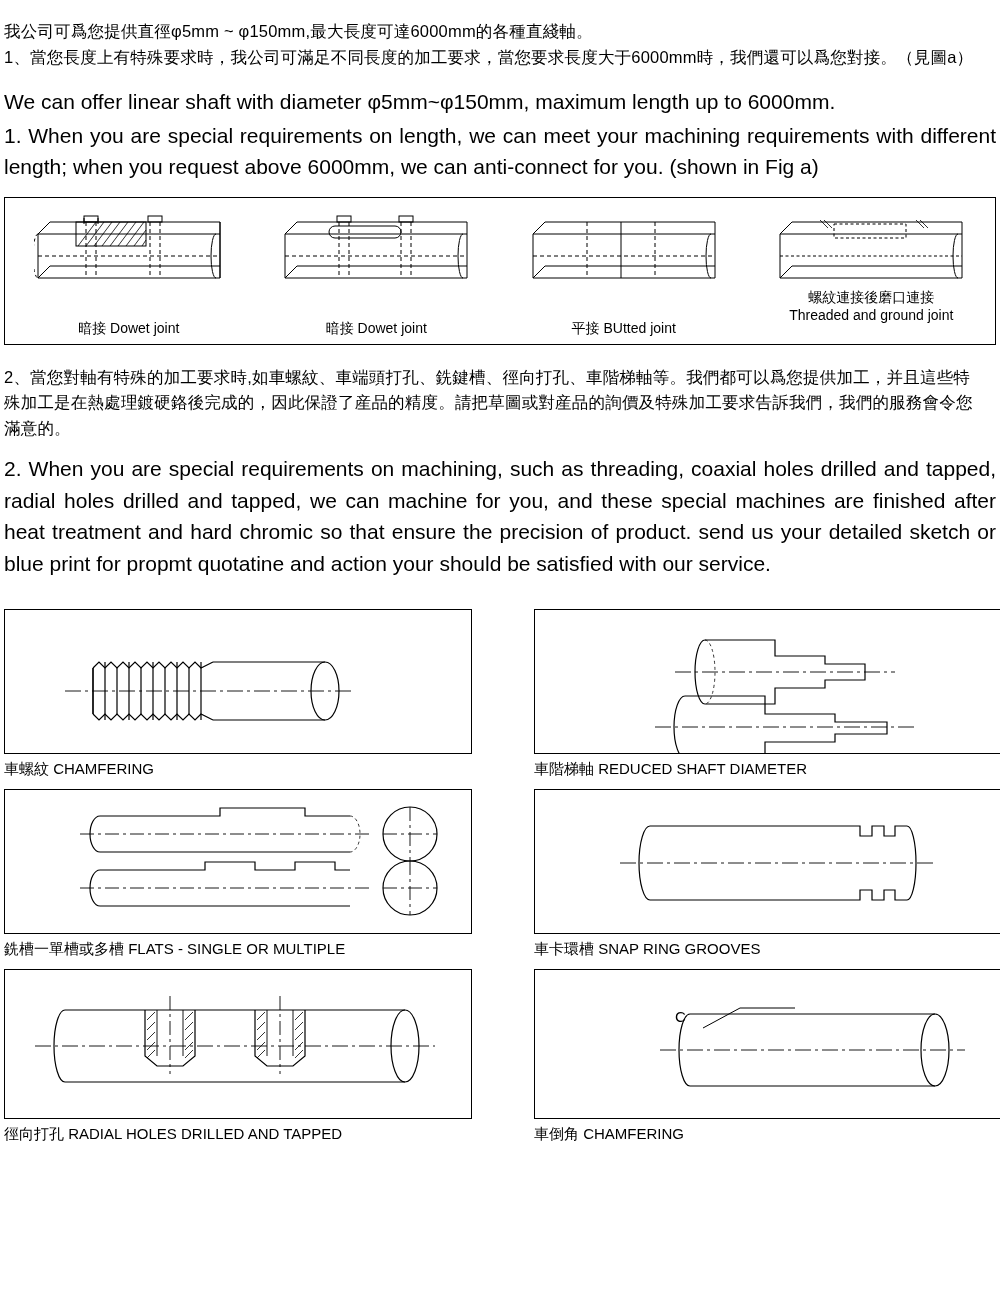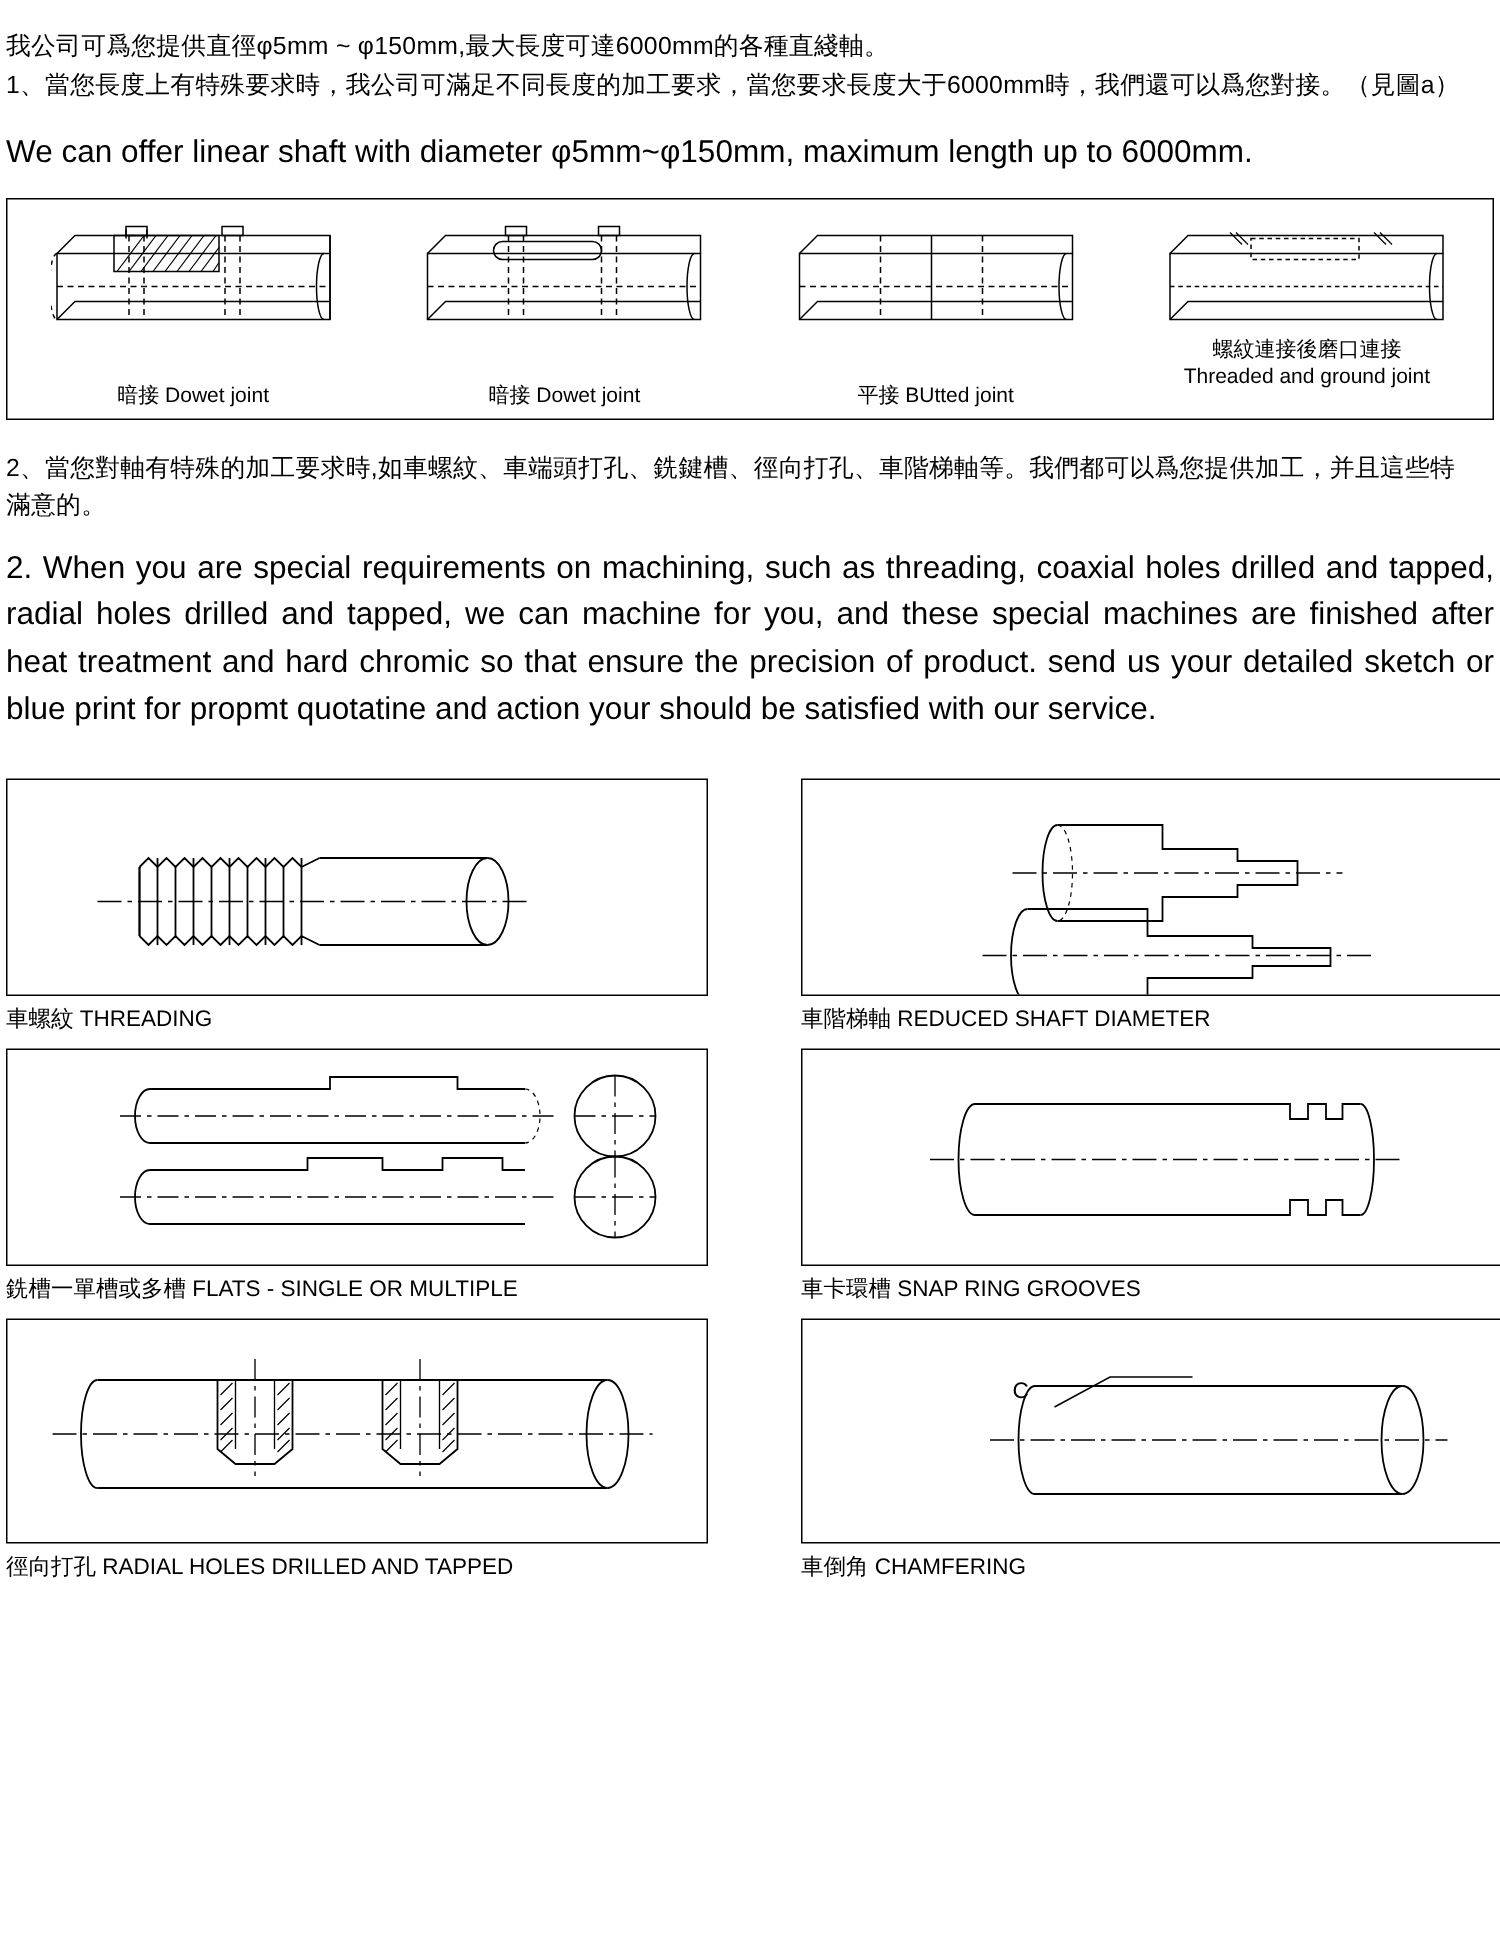--- a/index.html
+++ b/index.html
@@ -103,20 +103,21 @@
 </head>
 <body>
 
 <div class="page">
 
   <div class="intro">
     <div class="cn-line">我公司可爲您提供直徑φ5mm ~ φ150mm,最大長度可達6000mm的各種直綫軸。</div>
     <div class="cn-line">1、當您長度上有特殊要求時，我公司可滿足不同長度的加工要求，當您要求長度大于6000mm時，我們還可以爲您對接。（見圖a）</div>
     <div class="gap-md"></div>
     <div class="en-line">We can offer linear shaft with diameter φ5mm~φ150mm, maximum length up to 6000mm.</div>
+    <div class="en-line en-justify">1. When you are special  requirements on length,  we  can meet your  machining  requirements  with  different  length;  when you request above 6000mm, we can anti-connect for you. (shown in Fig a)</div>
   </div>
 
   <div class="fig-a">
 
     <div class="fig-a-cell">
       <div class="shaft-wrap">
         <svg width="190" height="88" viewBox="0 0 190 88">
           <g fill="none" stroke="#000" stroke-width="1">
 
             <path d="M4 24 L186 24 L186 68 L4 68 Z"></path>
@@ -204,20 +205,21 @@
       </div>
       <div class="fig-a-caption two-line">
         <div>螺紋連接後磨口連接</div>
         <div>Threaded and ground joint</div>
       </div>
     </div>
   </div>
 
   <div class="para2">
     <div class="cn-line">2、當您對軸有特殊的加工要求時,如車螺紋、車端頭打孔、銑鍵槽、徑向打孔、車階梯軸等。我們都可以爲您提供加工，并且這些特</div>
+    <div class="cn-line">殊加工是在熱處理鍍硬鉻後完成的，因此保證了産品的精度。請把草圖或對産品的詢價及特殊加工要求告訴我們，我們的服務會令您</div>
     <div class="cn-line">滿意的。</div>
     <div class="gap-sm"></div>
     <div class="en-line en-justify">2. When you are special requirements on machining, such as threading, coaxial holes drilled and tapped, radial holes drilled and tapped,  we can  machine for you,  and these  special machines are finished after heat treatment and hard chromic so that ensure the precision of product.  send us your detailed sketch or blue print for  propmt  quotatine and action your should be satisfied with our service.</div>
   </div>
 
   <div class="grid">
 
     <div class="cell">
       <div class="cell-box">
         <svg width="468" height="145" viewBox="0 0 468 145">
@@ -229,21 +231,21 @@
             <path d="M88 58 L88 104"></path>
 
             <path d="M208 52 L320 52 M208 110 L320 110"></path>
             <path d="M320 52 a14 29 0 0 1 0 58"></path>
             <path d="M320 52 a14 29 0 0 0 0 58"></path>
 
             <path d="M60 81 L350 81" stroke-dasharray="16 4 3 4" stroke-width="0.9"></path>
           </g>
         </svg>
       </div>
-      <div class="cell-label">車螺紋 THREADING</div>
+      <div class="cell-label">車螺紋 CHAMFERING</div>
     </div>
 
     <div class="cell">
       <div class="cell-box">
         <svg width="470" height="145" viewBox="0 0 470 145">
           <g fill="none" stroke="#000" stroke-width="1.2">
 
             <path d="M170 30 L240 30 L240 46 L290 46 L290 54 L330 54 L330 70 L290 70 L290 78 L240 78 L240 94 L170 94"></path>
             <path d="M170 30 a10 32 0 0 0 0 64"></path>
             <path d="M170 30 a10 32 0 0 1 0 64" stroke-dasharray="3 3" stroke-width="0.8"></path>

